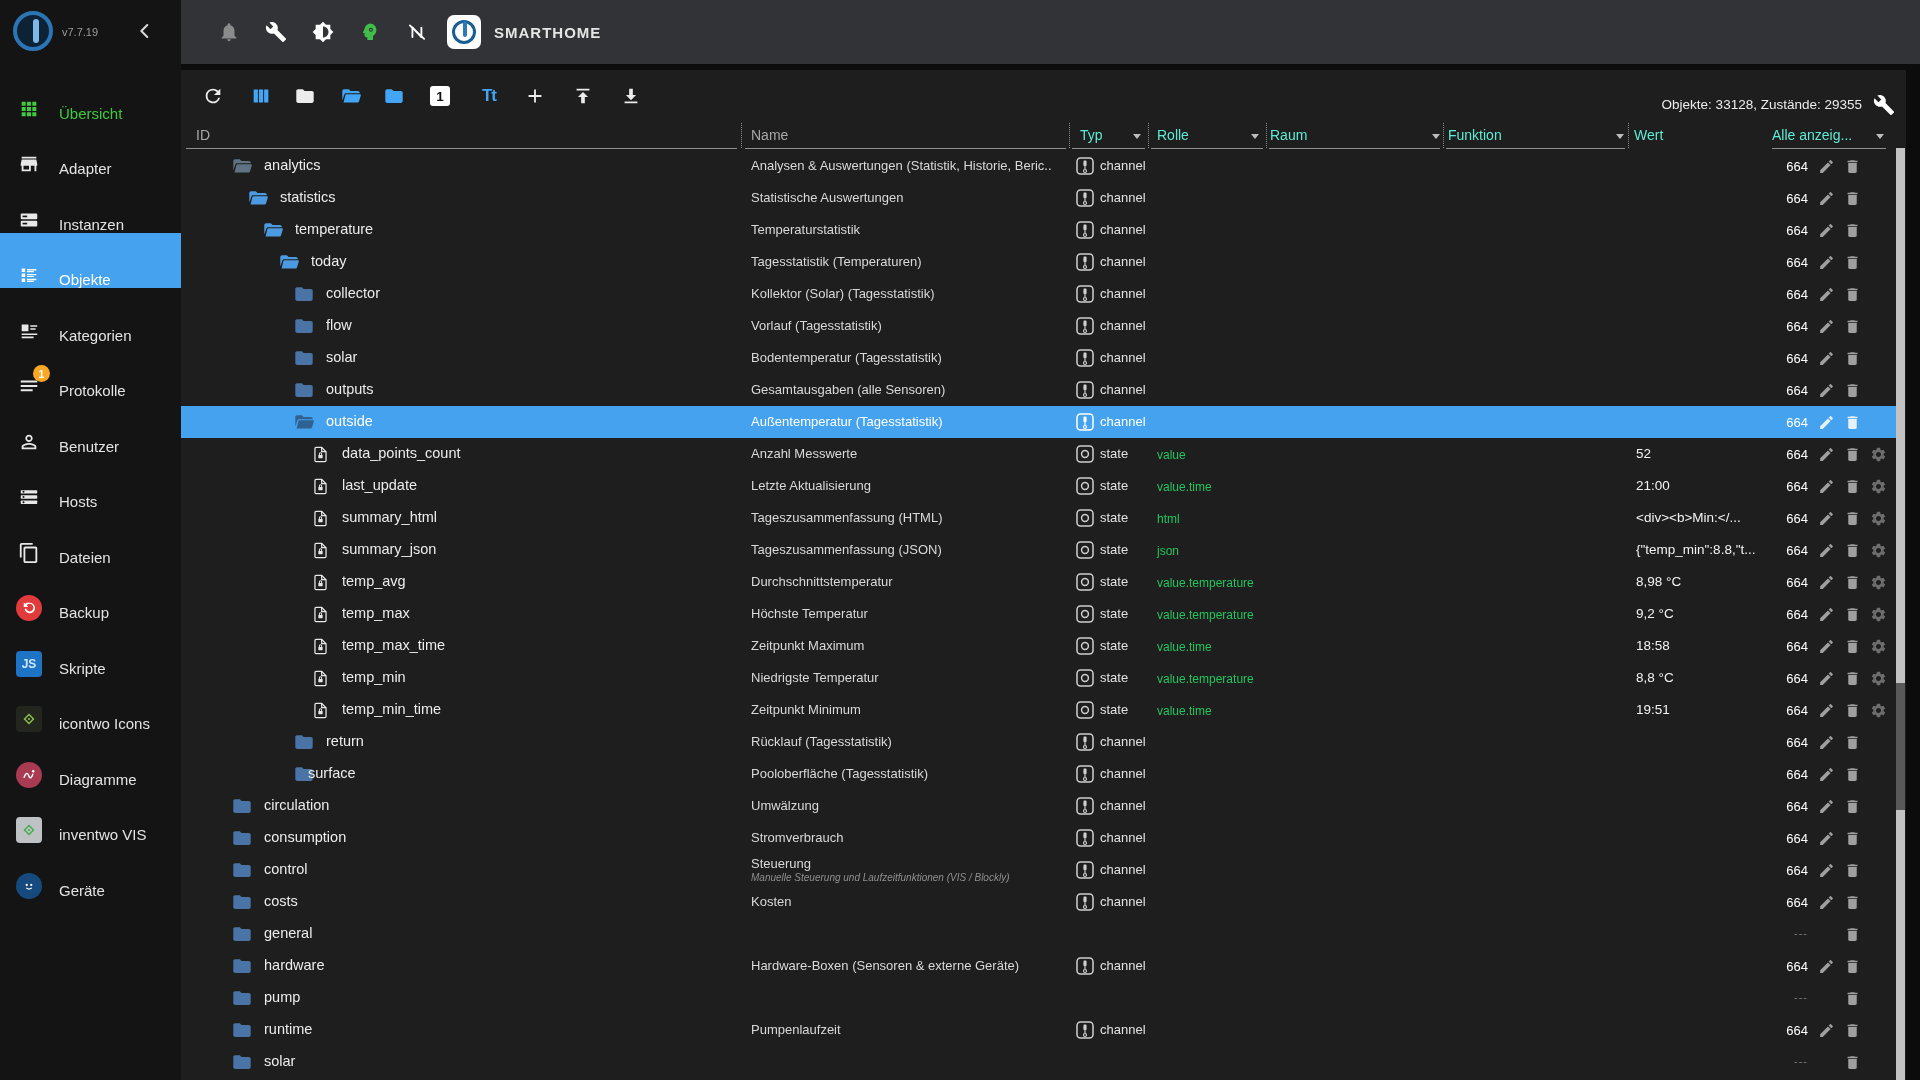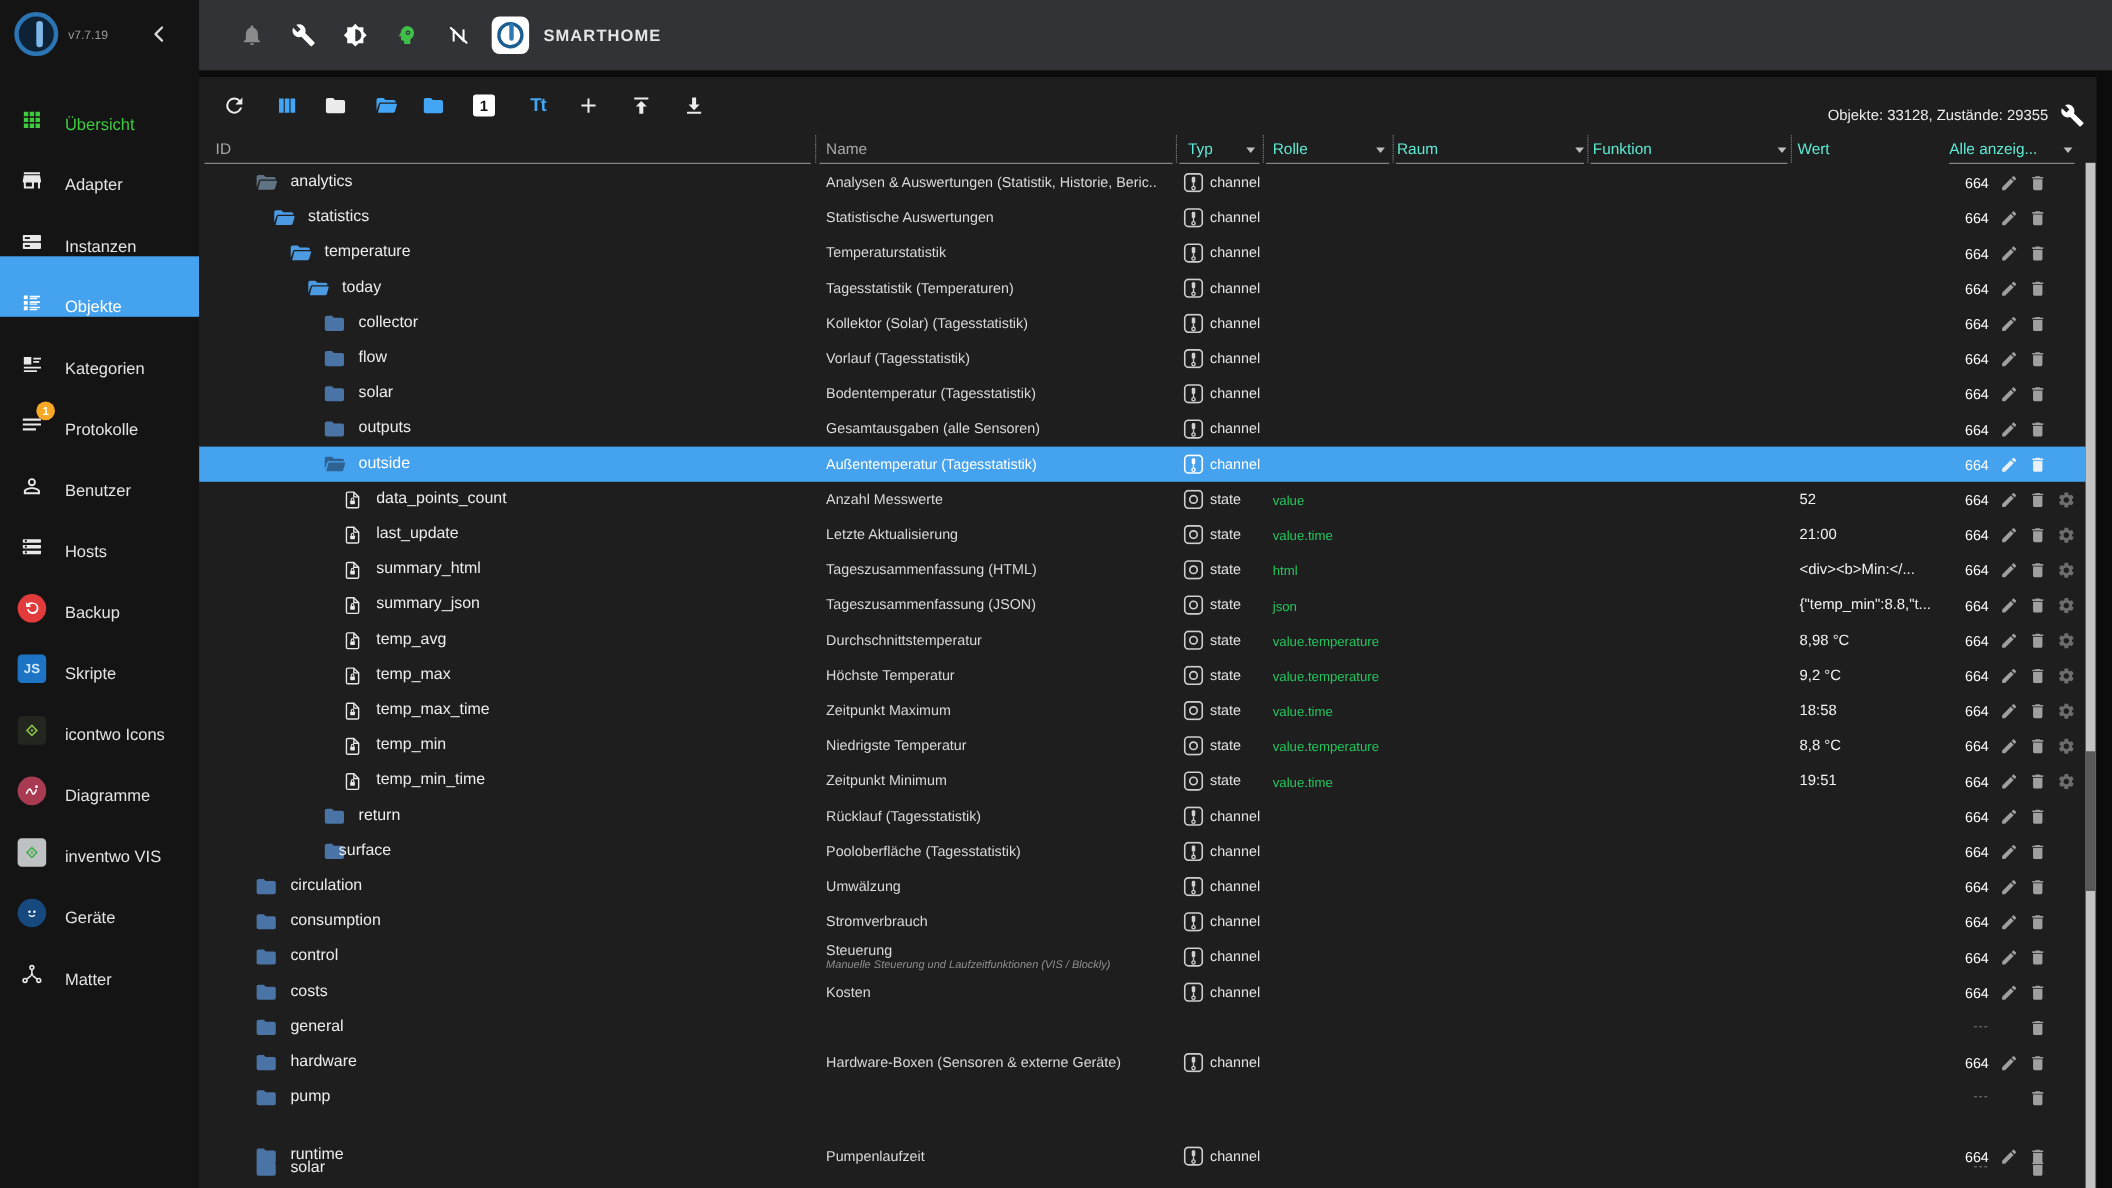--- a/index.html
+++ b/index.html
@@ -160,20 +160,28 @@
               <circle cx="6" cy="6.3" r="1.1"></circle>
               <circle cx="6" cy="12" r="1.1"></circle>
               <circle cx="6" cy="17.7" r="1.1"></circle>
             </g>
           </svg>
         </span>
         <span>Hosts</span>
       </div>
       <div class="menu-item">
         <span class="mi-icon">
+          <svg width="22" height="22" viewBox="0 0 24 24" xmlns="http://www.w3.org/2000/svg">
+            <path fill="#e8e8e8" d="M16 1H4c-1.1 0-2 .9-2 2v14h2V3h12V1zm3 4H8c-1.1 0-2 .9-2 2v14c0 1.1.9 2 2 2h11c1.1 0 2-.9 2-2V7c0-1.1-.9-2-2-2zm0 16H8V7h11v14z"></path>
+          </svg>
+        </span>
+        <span>Dateien</span>
+      </div>
+      <div class="menu-item">
+        <span class="mi-icon">
           <span class="mi-tile" style="background:#e23b3b;border-radius:50%">
             <svg width="18" height="18" viewBox="0 0 24 24" xmlns="http://www.w3.org/2000/svg">
               <path fill="#fff" d="M13 5a7 7 0 1 1-6.9 8.2l2-.4A5 5 0 1 0 9 8.4L11 10.5H5V4.5l1.9 1.9A7 7 0 0 1 13 5z"></path>
             </svg>
           </span>
         </span>
         <span>Backup</span>
       </div>
       <div class="menu-item">
         <span class="mi-icon">
@@ -220,34 +228,20 @@
         <span class="mi-icon">
           <span class="mi-tile" style="background:#16497e;border-radius:50%">
             <svg width="18" height="18" viewBox="0 0 24 24" xmlns="http://www.w3.org/2000/svg">
               <circle cx="9" cy="10.6" r="1.5" fill="#fff"></circle>
               <circle cx="15" cy="10.6" r="1.5" fill="#fff"></circle>
               <path d="M8.8 14.8c1.9 1.5 4.5 1.5 6.4 0" stroke="#fff" stroke-width="1.6" fill="none" stroke-linecap="round"></path>
             </svg>
           </span>
         </span>
         <span>Geräte</span>
-      </div>
-      <div class="menu-item">
-        <span class="mi-icon">
-          <svg width="22" height="22" viewBox="0 0 24 24" xmlns="http://www.w3.org/2000/svg">
-            <g stroke="#e8e8e8" stroke-width="1.6" fill="none">
-              <circle cx="12" cy="5" r="1.9"></circle>
-              <circle cx="5.2" cy="17.8" r="1.9"></circle>
-              <circle cx="18.8" cy="17.8" r="1.9"></circle>
-              <path d="M12 7v4.6M10.9 13.2l-4.1 3.3M13.1 13.2l4.1 3.3"></path>
-            </g>
-            <circle cx="12" cy="12.2" r="1.4" fill="#e8e8e8"></circle>
-          </svg>
-        </span>
-        <span>Matter</span>
       </div>
     </div>
 </div>
 
 <div class="topbar">
   <span class="tb-icon" id="tb-0">
       <svg width="22" height="22" viewBox="0 0 24 24" xmlns="http://www.w3.org/2000/svg">
         <path fill="#8b8b8b" d="M12 22c1.1 0 2-.9 2-2h-4c0 1.1.9 2 2 2zm6-6v-5c0-3.07-1.63-5.64-4.5-6.32V4c0-.83-.67-1.5-1.5-1.5s-1.5.67-1.5 1.5v.68C7.64 5.36 6 7.92 6 11v5l-2 2v1h16v-1l-2-2z"></path>
       </svg>
     </span>
@@ -1162,21 +1156,21 @@
           </svg>
         </span>
         <span class="obj-id" style="left: 83px;">pump</span>
         <span class="count-badge dim">---</span>
         <span class="act del">
           <svg width="17" height="17" viewBox="0 0 24 24" xmlns="http://www.w3.org/2000/svg">
             <path fill="#9f9f9f" d="M6 19c0 1.1.9 2 2 2h8c1.1 0 2-.9 2-2V7H6v12zM19 4h-3.5l-1-1h-5l-1 1H5v2h14V4z"></path>
           </svg>
         </span>
       </div>
-      <div class="row" style="top: 885px;">
+      <div class="row" style="top: 864px;">
         <span class="tree-ic" style="left: 50px;">
           <svg width="22" height="22" viewBox="0 0 24 24" xmlns="http://www.w3.org/2000/svg">
             <path fill="#4a74a6" d="M9.6 4.5H4.5c-1.1 0-2 .9-2 2v11c0 1.1.9 2 2 2h15c1.1 0 2-.9 2-2v-9c0-1.1-.9-2-2-2h-8l-1.9-2z"></path>
           </svg>
         </span>
         <span class="obj-id" style="left: 83px;">runtime</span>
         <span class="obj-name"><span>Pumpenlaufzeit</span></span>
         <span class="type-ic"><svg width="18" height="18" viewBox="0 0 18 18" xmlns="http://www.w3.org/2000/svg">
             <rect x="1" y="1" width="16" height="16" rx="3.5" fill="none" stroke="#cfcfcf" stroke-width="1.5"></rect>
             <rect x="7.4" y="3.6" width="3.2" height="5.6" rx="1.2" fill="#cfcfcf"></rect>

